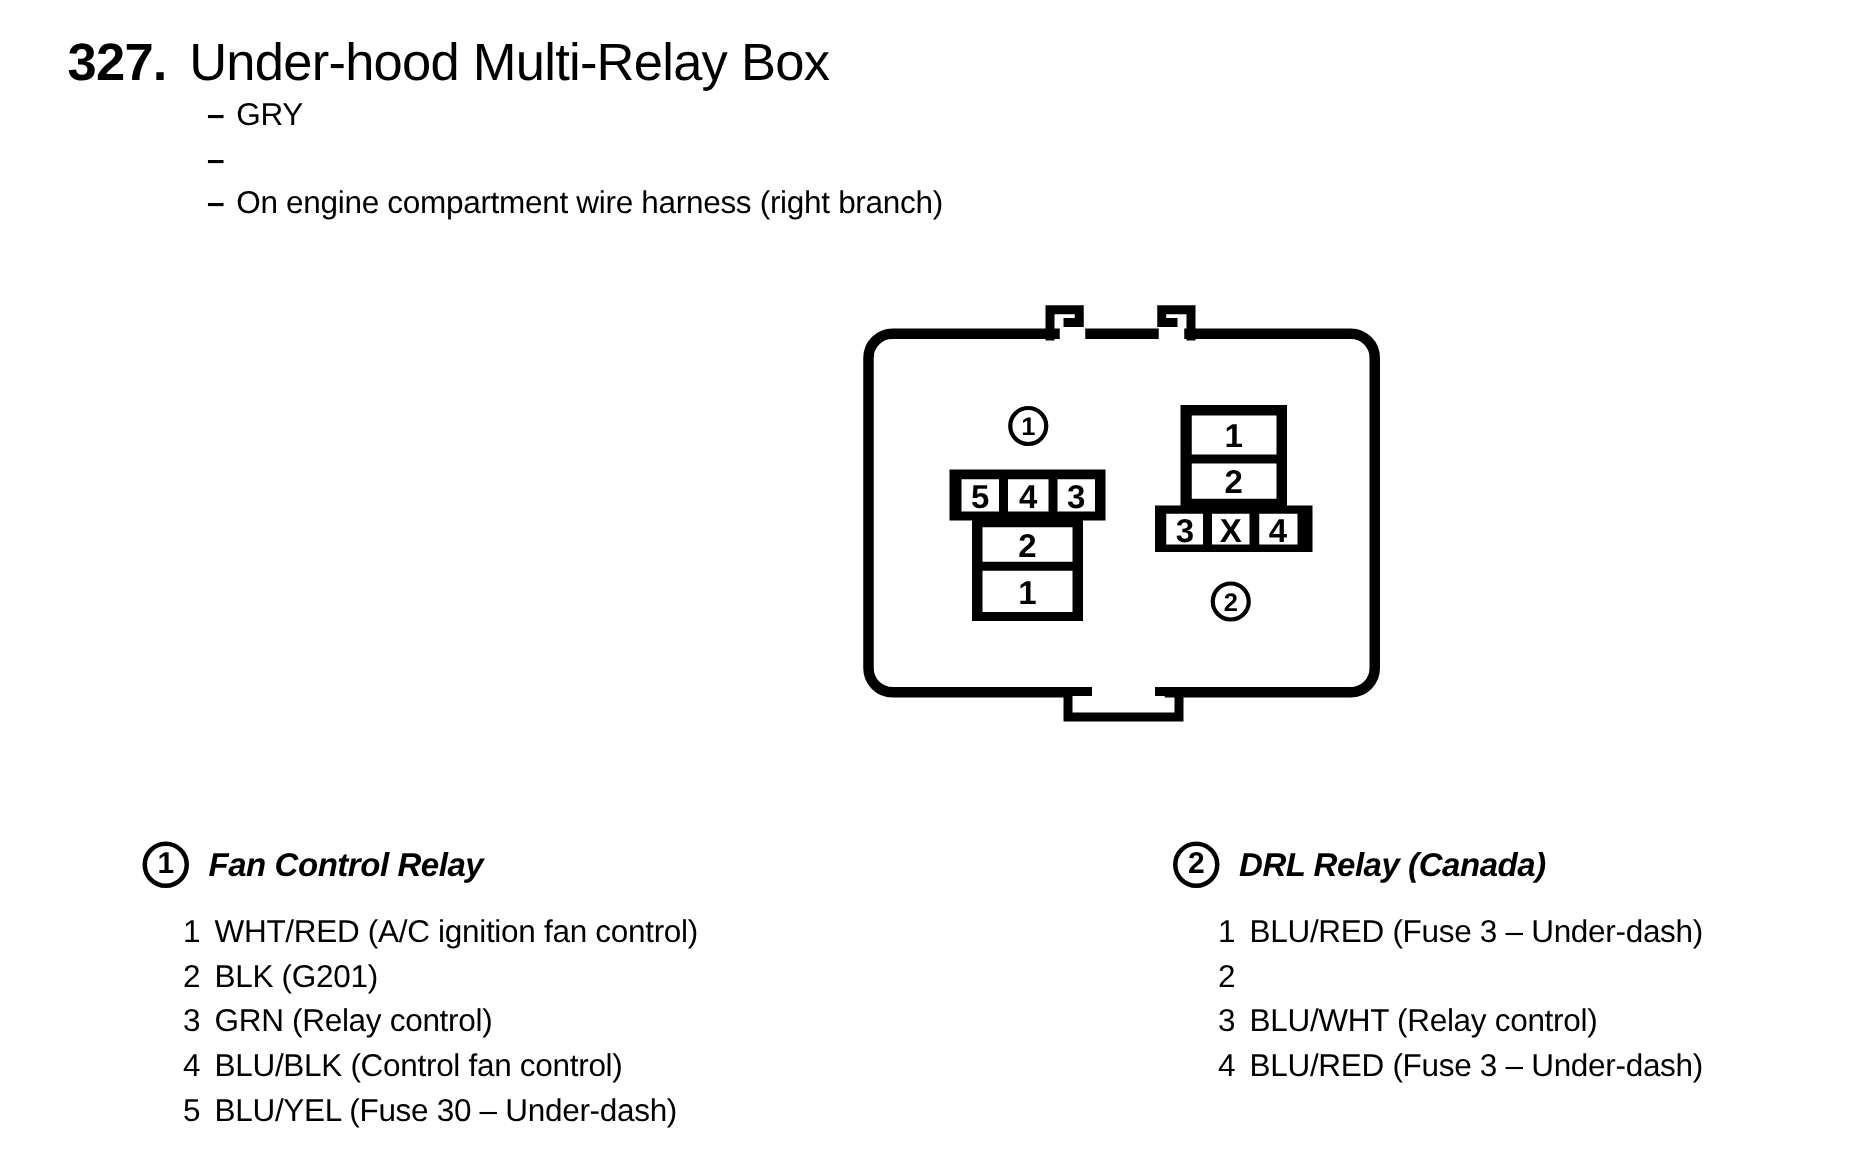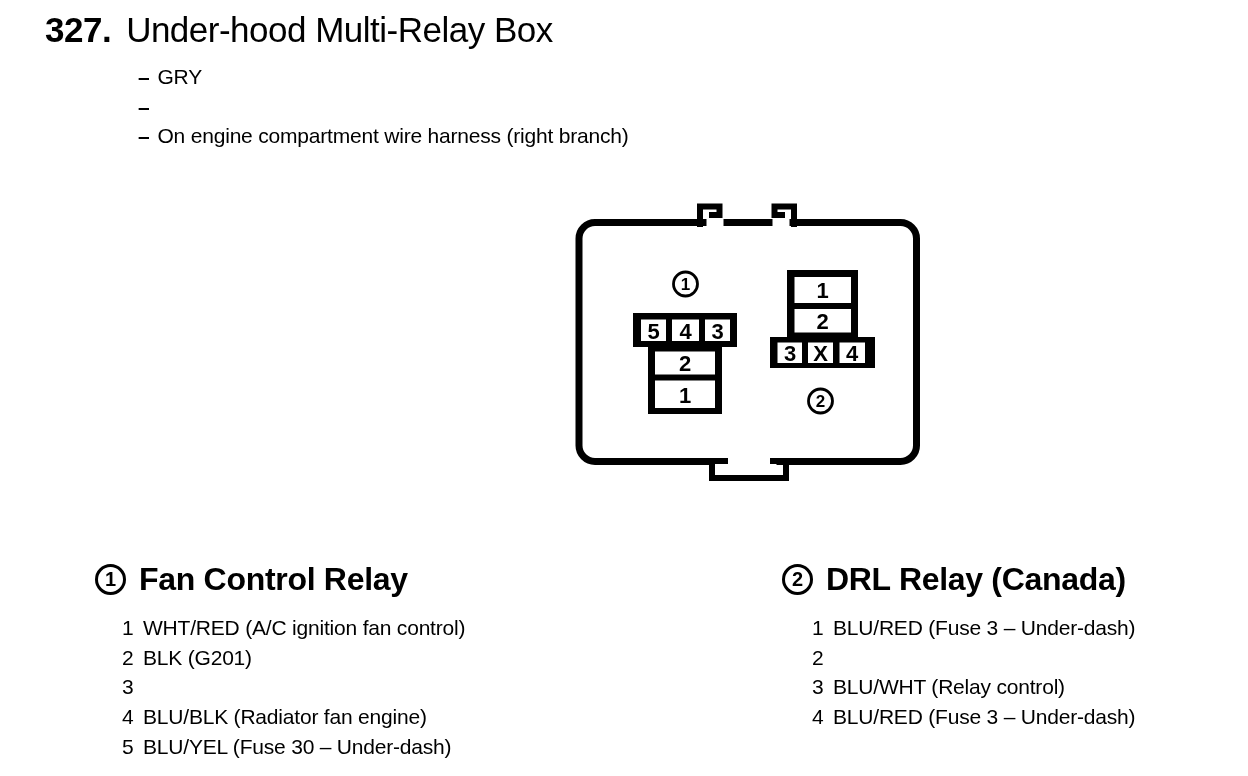--- a/index.html
+++ b/index.html
@@ -11,21 +11,21 @@
     background: #ffffff;
     color: #000000;
     font-family: "Liberation Sans", sans-serif;
     overflow: hidden;
   }
 
   
   .heading {
     position: absolute;
     left: 45px;
-    top: 11px;
+    top: 23px;
     display: flex;
     gap: 15px;
     font-weight: bold;
     font-size: 35px;
     line-height: 37px;
     letter-spacing: -0.5px;
     white-space: nowrap;
   }
   .heading h1 { margin: 0; font-size: inherit; line-height: inherit; font-weight: normal; }
 
@@ -71,21 +71,21 @@
   .legend-right { left: 782px; top: 561px; }
   .legend-header { display: flex; align-items: center; gap: 13px; white-space: nowrap; }
   .circle-num {
     width: 25px; height: 25px;
     border: 3px solid #000;
     border-radius: 50%;
     display: flex; align-items: center; justify-content: center;
     font-size: 20px; font-weight: bold;
     flex: 0 0 auto;
   }
-  .legend-title { font-size: 32px; font-weight: bold; letter-spacing: -0.3px; }
+  .legend-title { font-size: 22px; font-weight: bold; letter-spacing: -0.3px; font-style: italic; }
   .legend-items {
     margin-top: 15px;
     font-size: 21px;
     line-height: 29.7px;
     letter-spacing: -0.2px;
   }
   .legend-left  .legend-items { margin-left: 27px; }
   .legend-right .legend-items { margin-left: 30px; }
   .legend-item { display: flex; gap: 9px; white-space: nowrap; }
   .legend-item .pin { min-width: 12px; }
@@ -171,24 +171,25 @@
       <div class="legend-item">
         <span class="pin">1</span>
         <span>WHT/RED (A/C ignition fan control)</span>
       </div>
       <div class="legend-item">
         <span class="pin">2</span>
         <span>BLK (G201)</span>
       </div>
       <div class="legend-item">
         <span class="pin">3</span>
+        <span>GRN (Relay control)</span>
       </div>
       <div class="legend-item">
         <span class="pin">4</span>
-        <span>BLU/BLK (Radiator fan engine)</span>
+        <span>BLU/BLK (Control fan control)</span>
       </div>
       <div class="legend-item">
         <span class="pin">5</span>
         <span>BLU/YEL (Fuse 30 – Under-dash)</span>
       </div>
     </div>
   </section>
 
   <section class="legend legend-right">
     <div class="legend-header">

